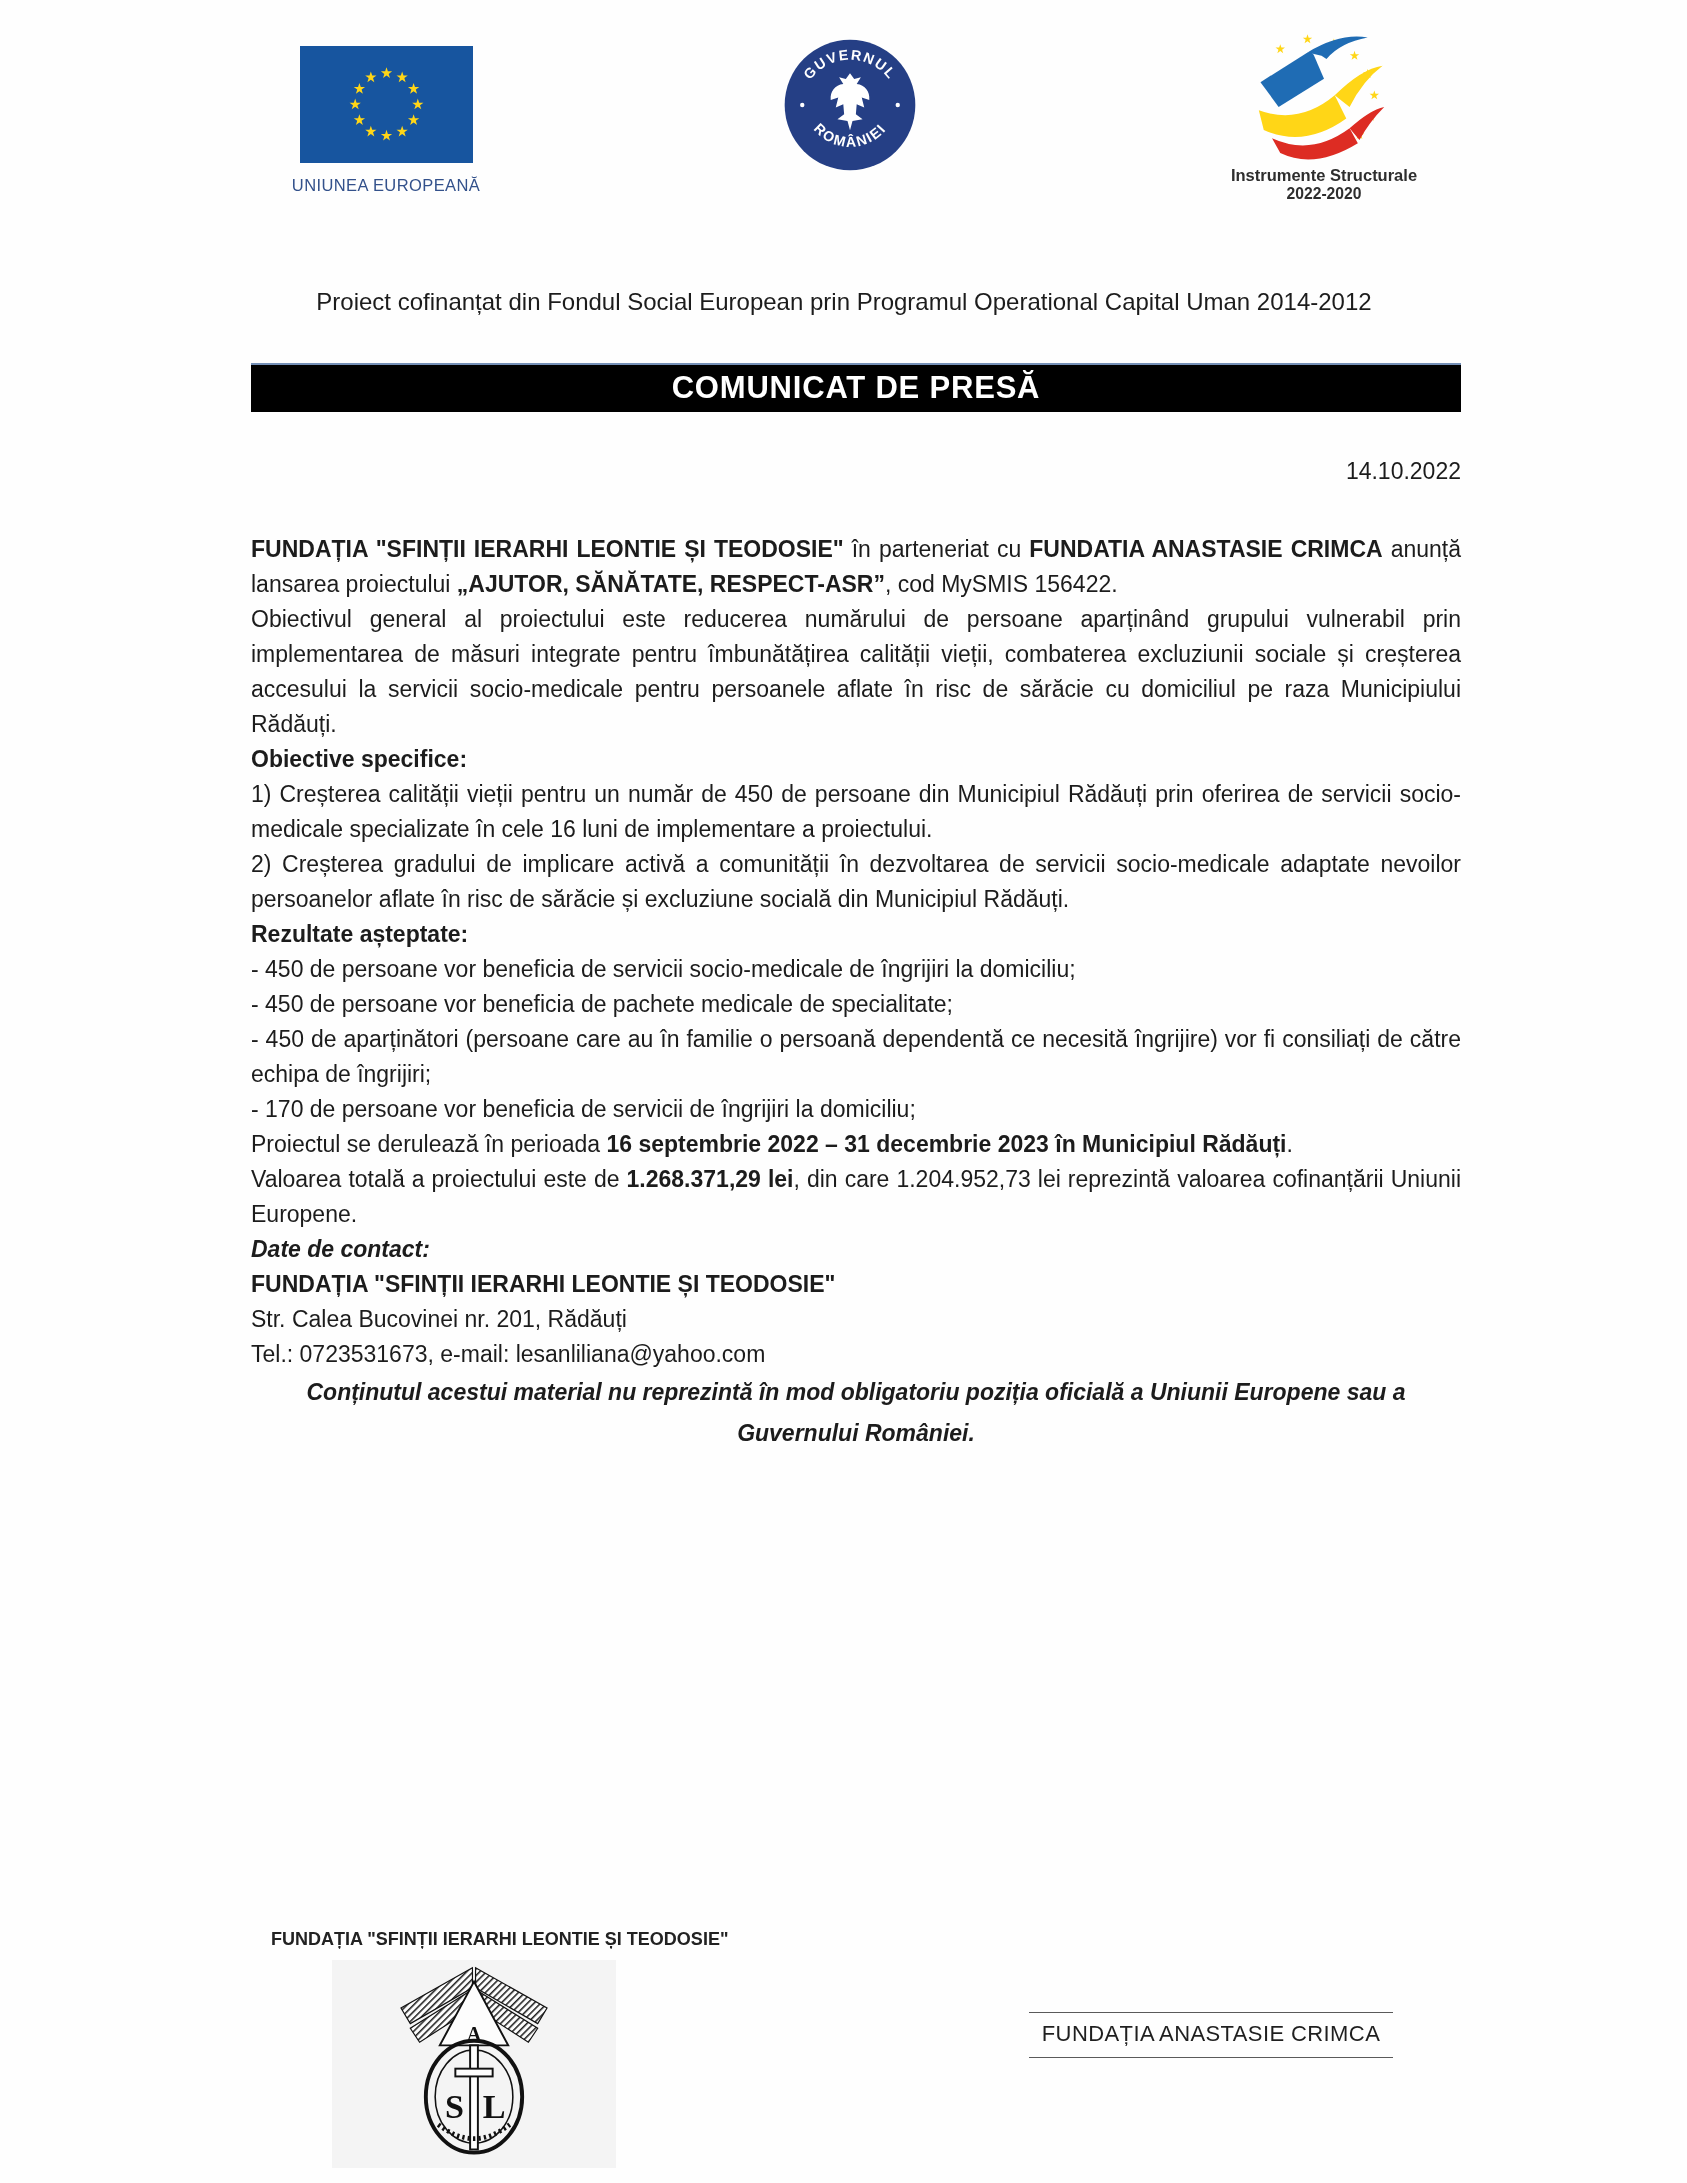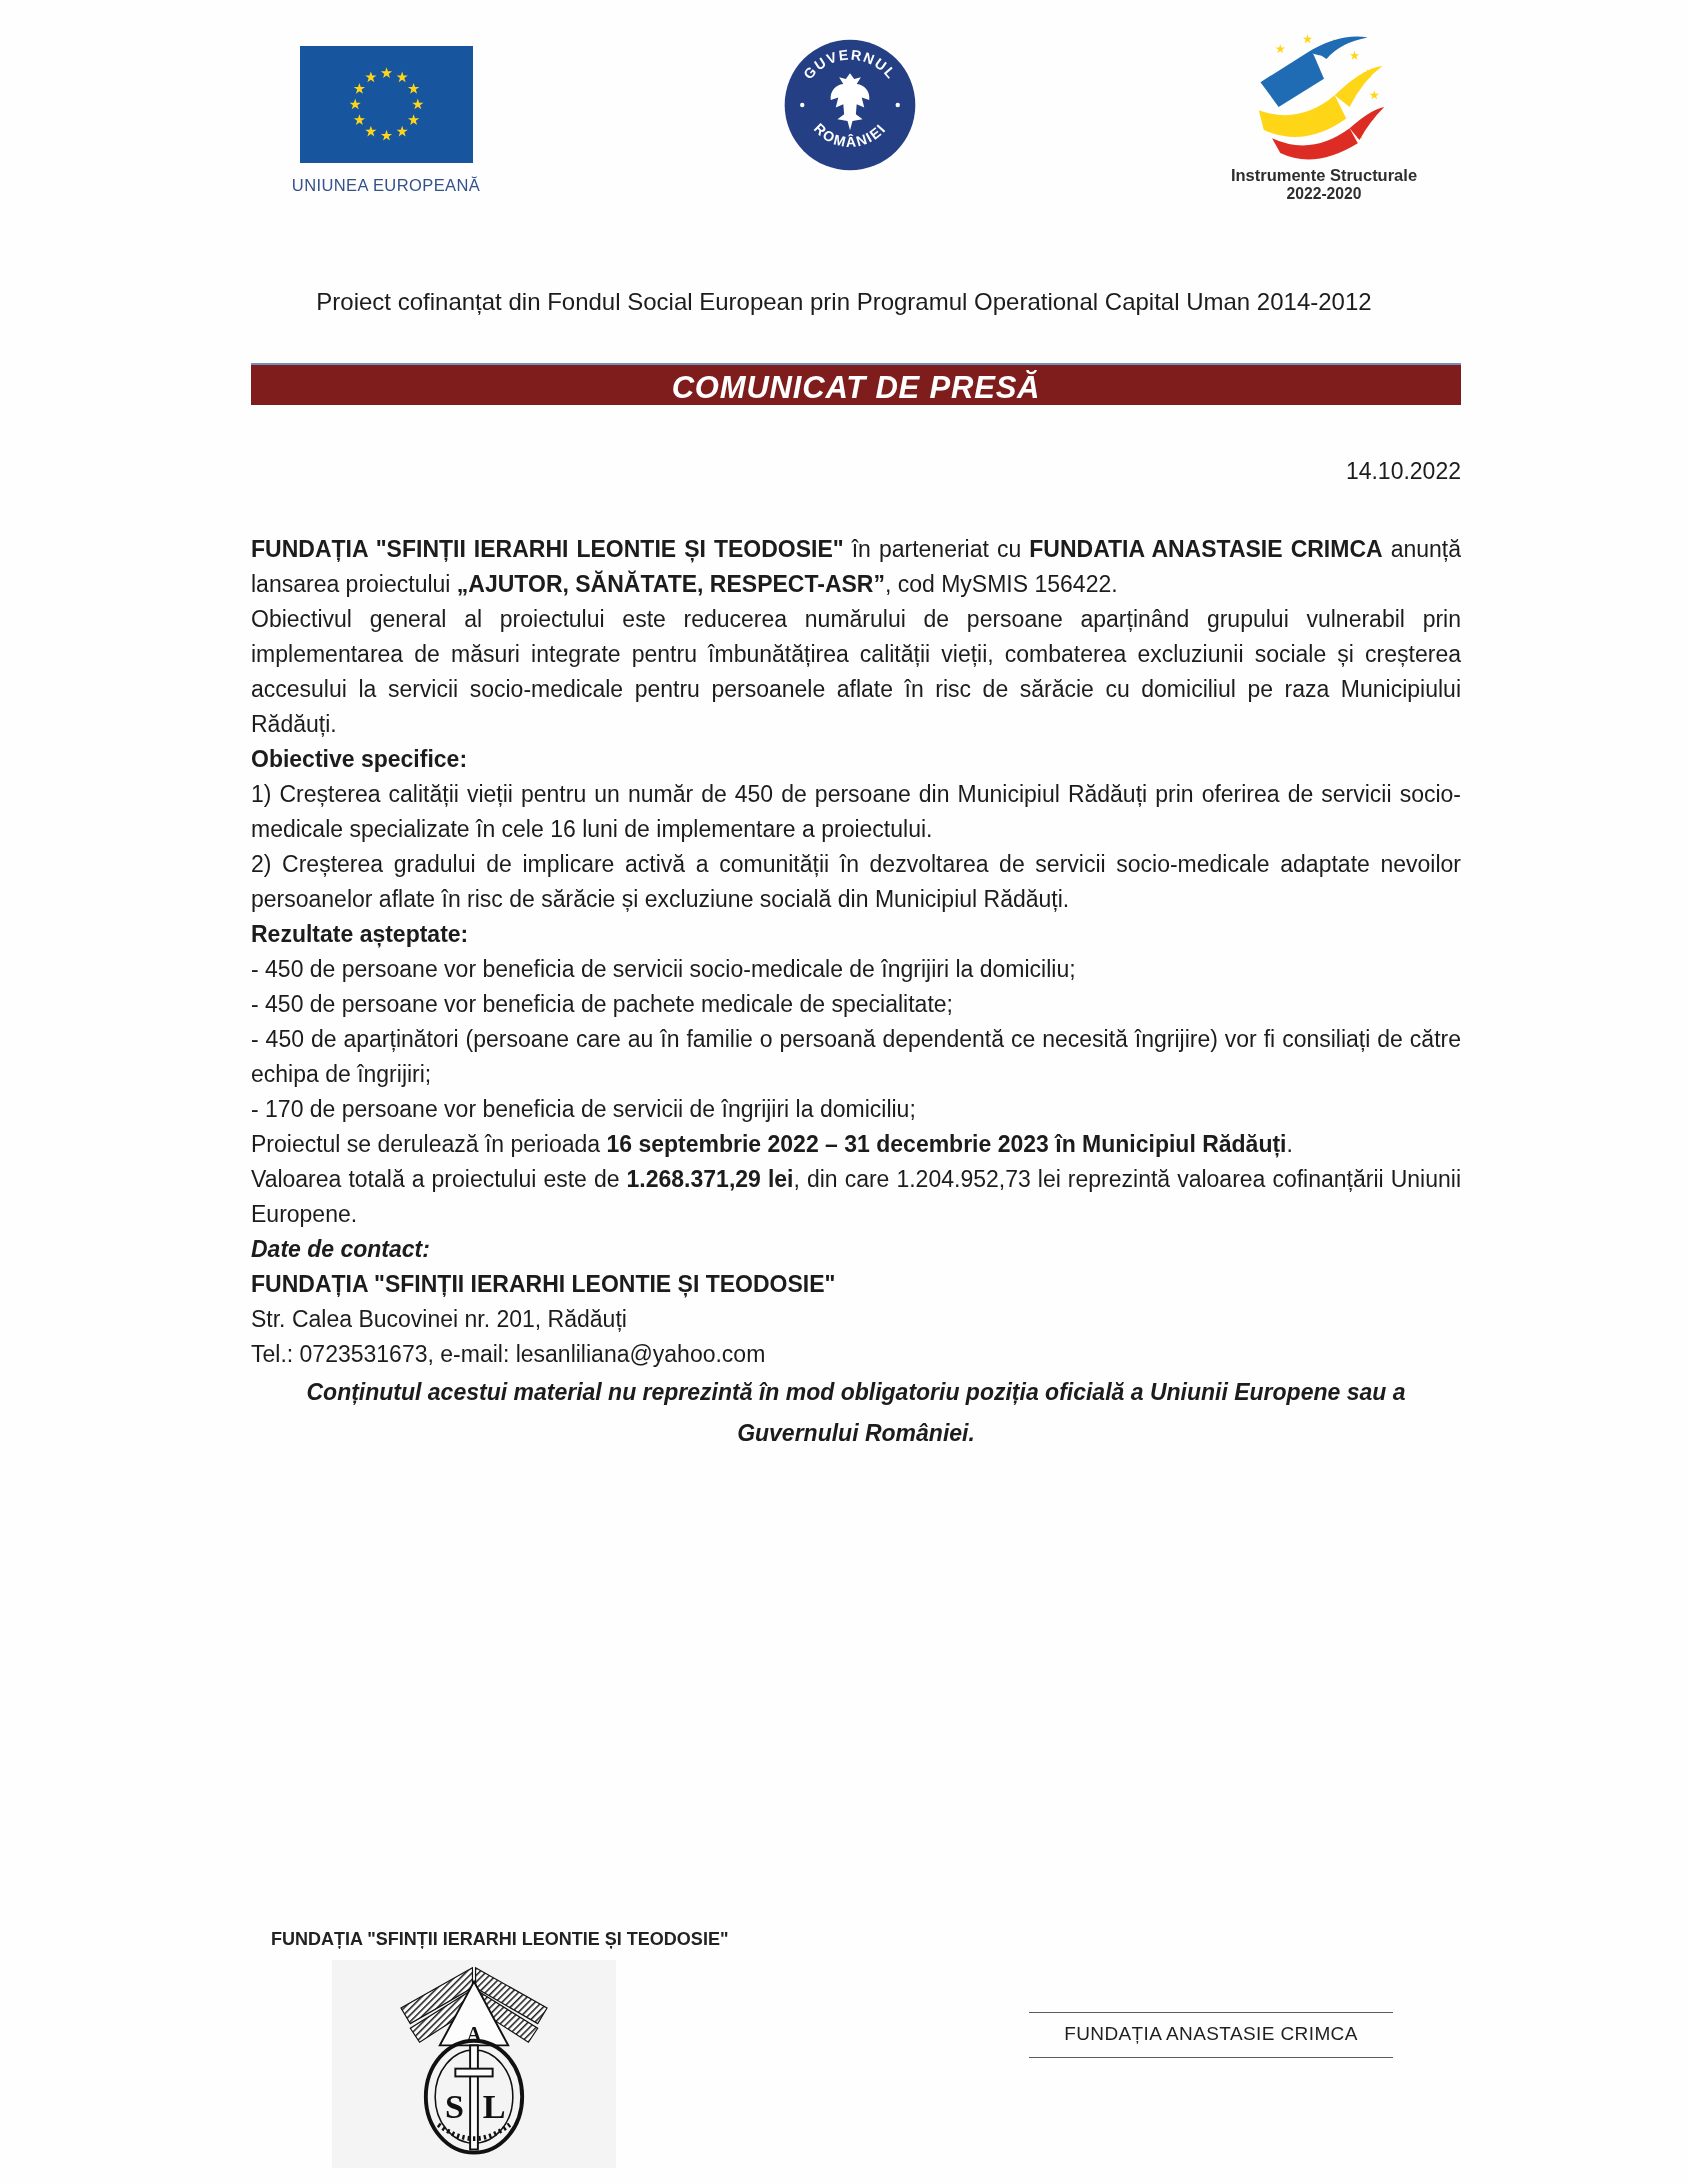--- a/index.html
+++ b/index.html
@@ -19,22 +19,22 @@
   .eu-caption { margin-top: 10px; font-size: 16.5px; color: #33518b; letter-spacing: 0.4px; white-space: nowrap; }
   .gov-logo { position: absolute; left: 783px; top: 38px; }
   .instr-logo { position: absolute; left: 1226px; top: 31px; width: 196px; text-align: center; }
   .instr-caption1 { font-size: 16.5px; font-weight: bold; color: #2e2e2e; margin-top: 0; white-space: nowrap; }
   .instr-caption2 { font-size: 15.7px; font-weight: bold; color: #2e2e2e; }
 
   
   .title1 { position: absolute; top: 241px; left: 227px; width: 1235px; text-align: center; font-size: 25px; font-weight: bold; }
   .title2 { position: absolute; top: 288px; left: 210px; width: 1268px; text-align: center; font-size: 24px; }
   .banner {
-    position: absolute; top: 363px; left: 251px; width: 1210px; height: 42px;
-    background: #7f1d1d; border-top: 2.5px solid #7590b7; text-align: center; font-style: italic;
+    position: absolute; top: 363px; left: 251px; width: 1210px; height: 49px;
+    background: #000000; border-top: 2.5px solid #7590b7; text-align: center;
   }
   .banner-text { color: #ffffff; font-weight: bold; font-size: 31px; line-height: 45px; letter-spacing: 0.8px; }
 
   .date-line { position: absolute; top: 458px; left: 251px; width: 1210px; text-align: right; font-size: 23px; }
 
   
   .content { position: absolute; top: 532px; left: 251px; width: 1210px; font-size: 23px; line-height: 35px; text-align: justify; }
   .content p { margin: 0; }
   .mt60 { margin-top: 49px; }
   .mt55 { margin-top: 45px; }
@@ -44,21 +44,21 @@
   .bold { font-weight: bold; }
   .italic { font-style: italic; }
   .disclaimer { line-height: 41px; text-align: center; font-style: italic; font-weight: bold; }
 
   
   .footer-left-name { position: absolute; left: 271px; top: 1929px; font-size: 18px; font-weight: bold; color: #222; white-space: nowrap; }
   .stamp-box { position: absolute; left: 332px; top: 1960px; width: 284px; height: 208px; background: #f4f4f4;
                display: flex; align-items: center; justify-content: center; }
   .sig-right { position: absolute; left: 1029px; top: 2012px; width: 364px; height: 46px;
                border-top: 1.6px solid #5a5a5a; border-bottom: 1.6px solid #5a5a5a;
-               text-align: center; font-size: 19px; line-height: 42px; color: #1f1f1f; letter-spacing: 0.4px; }
+               text-align: center; font-size: 22px; line-height: 42px; color: #1f1f1f; letter-spacing: 0.4px; }
 
   .stamp-letter { font-family: "Liberation Serif", serif; font-weight: bold; }
 </style>
 </head>
 <body>
 
 <div class="page">
 
   <div class="eu-logo">
     <svg width="173" height="117" viewBox="0 0 210 142">

